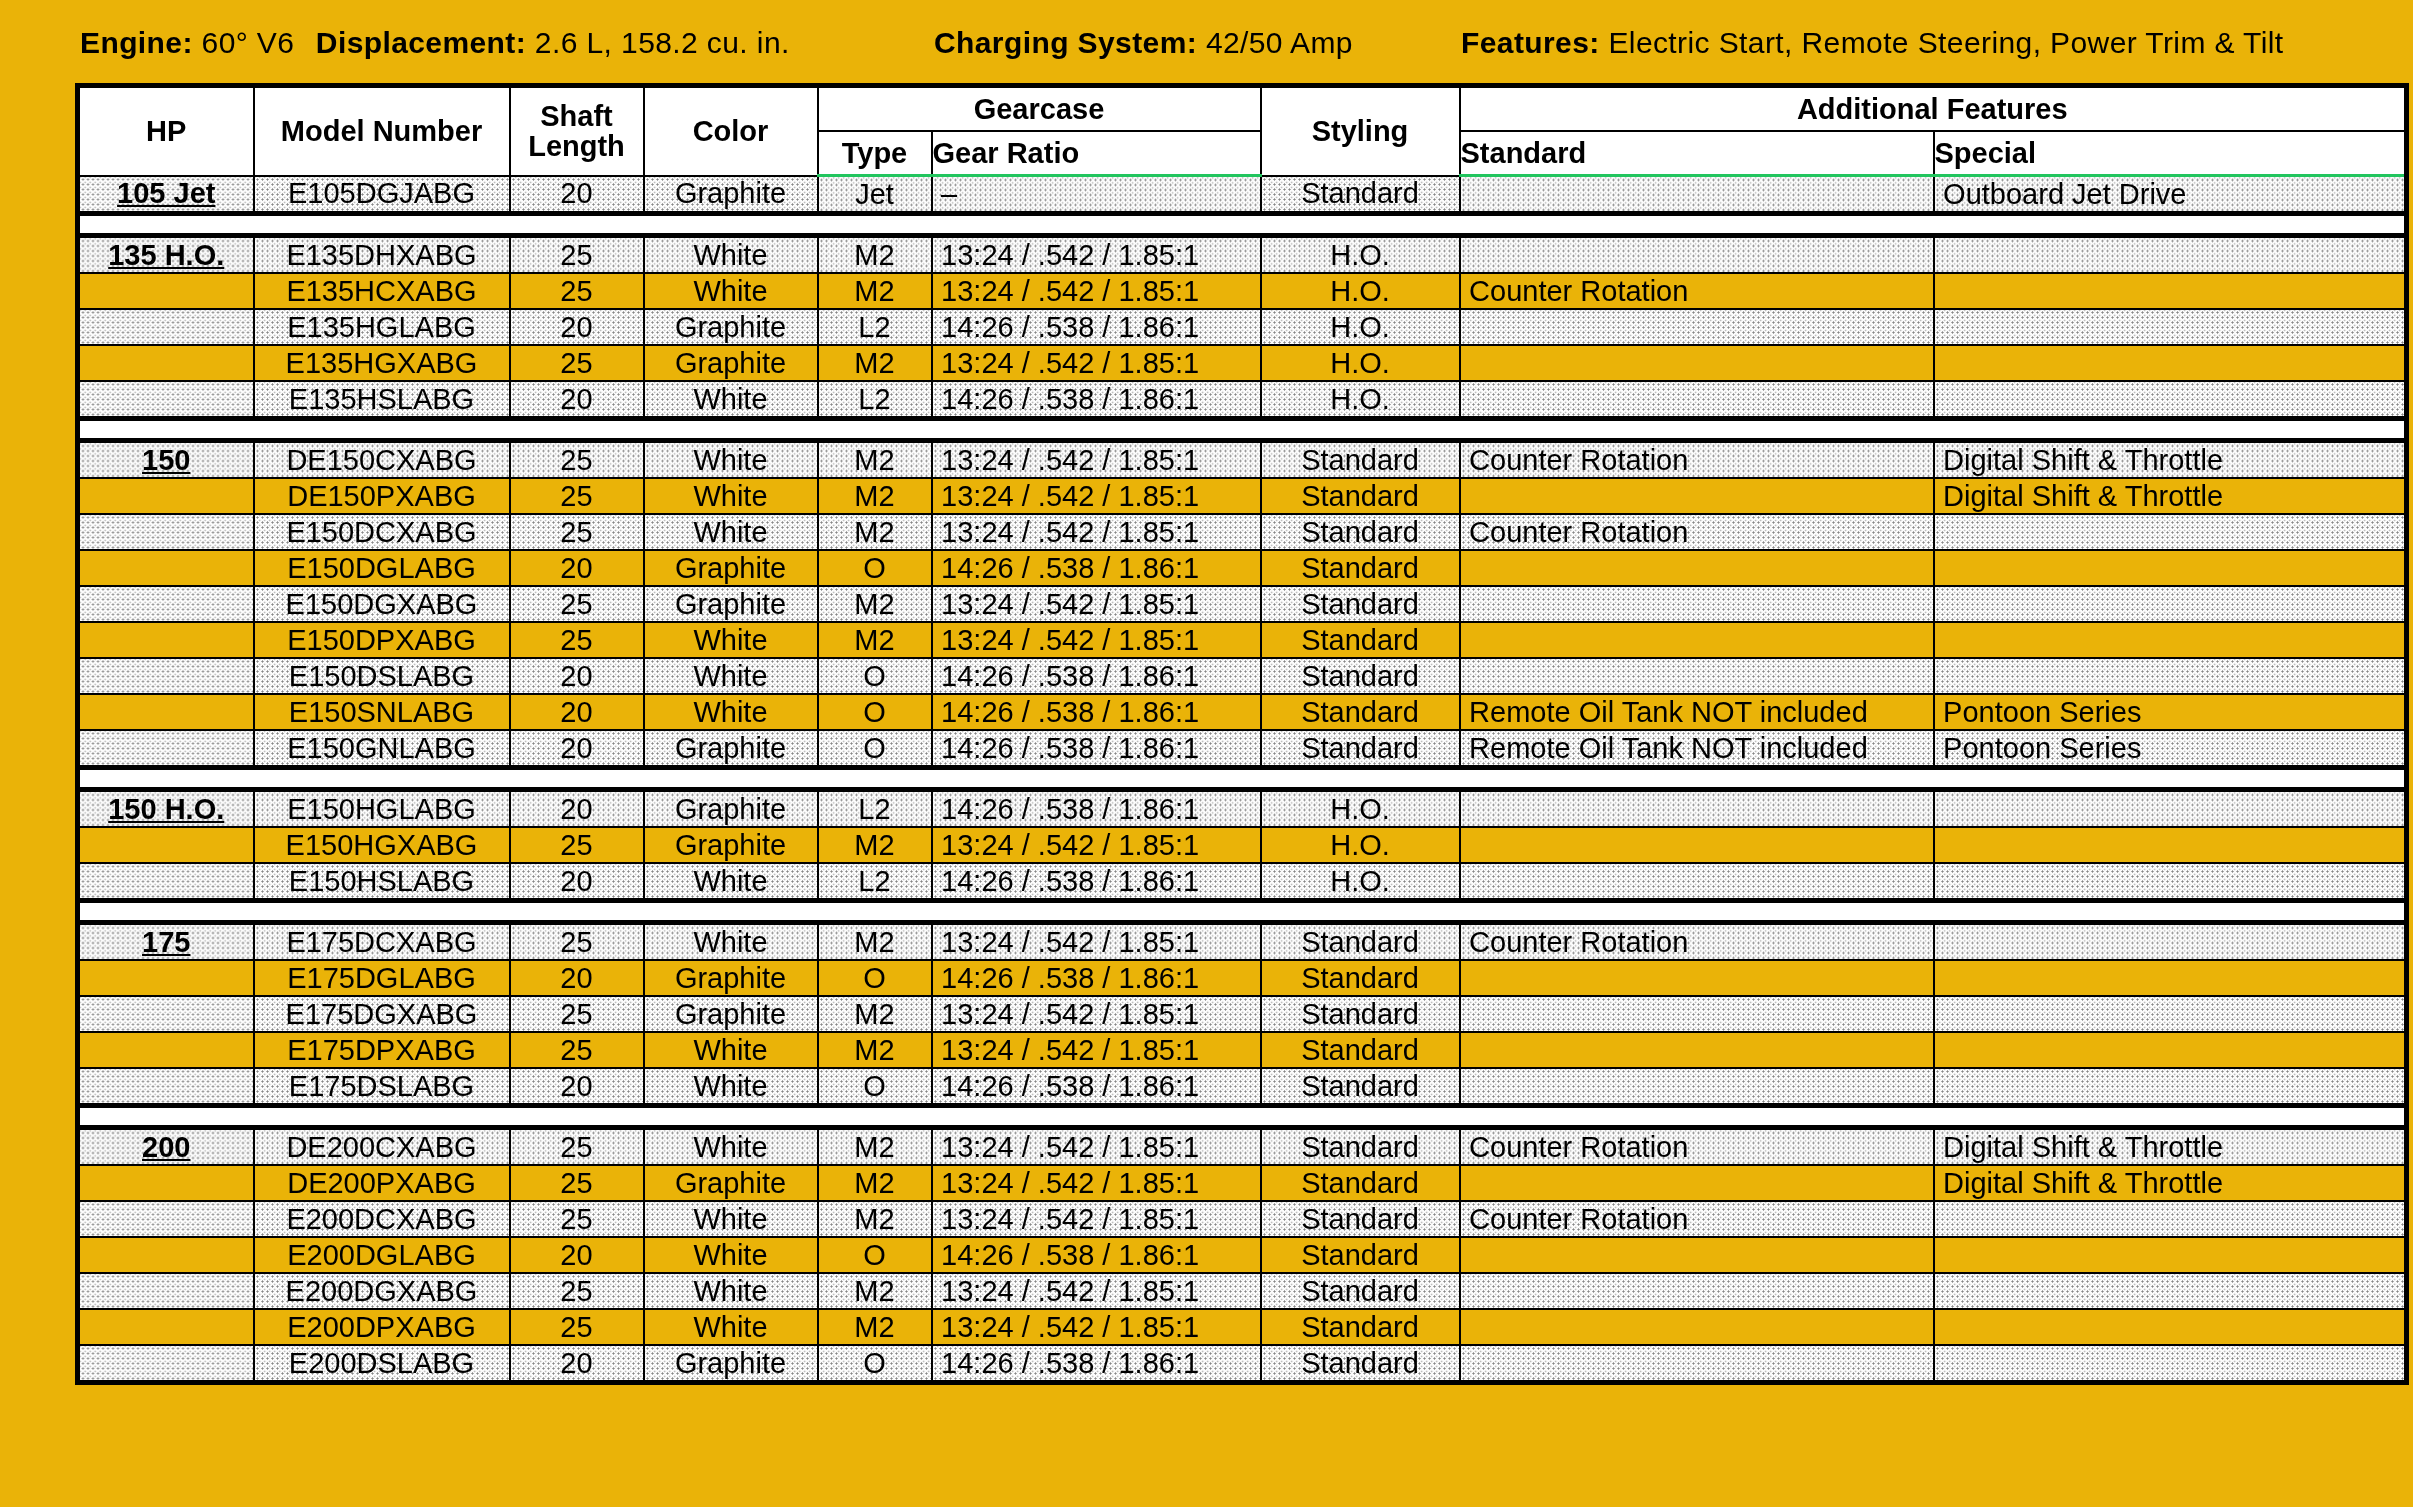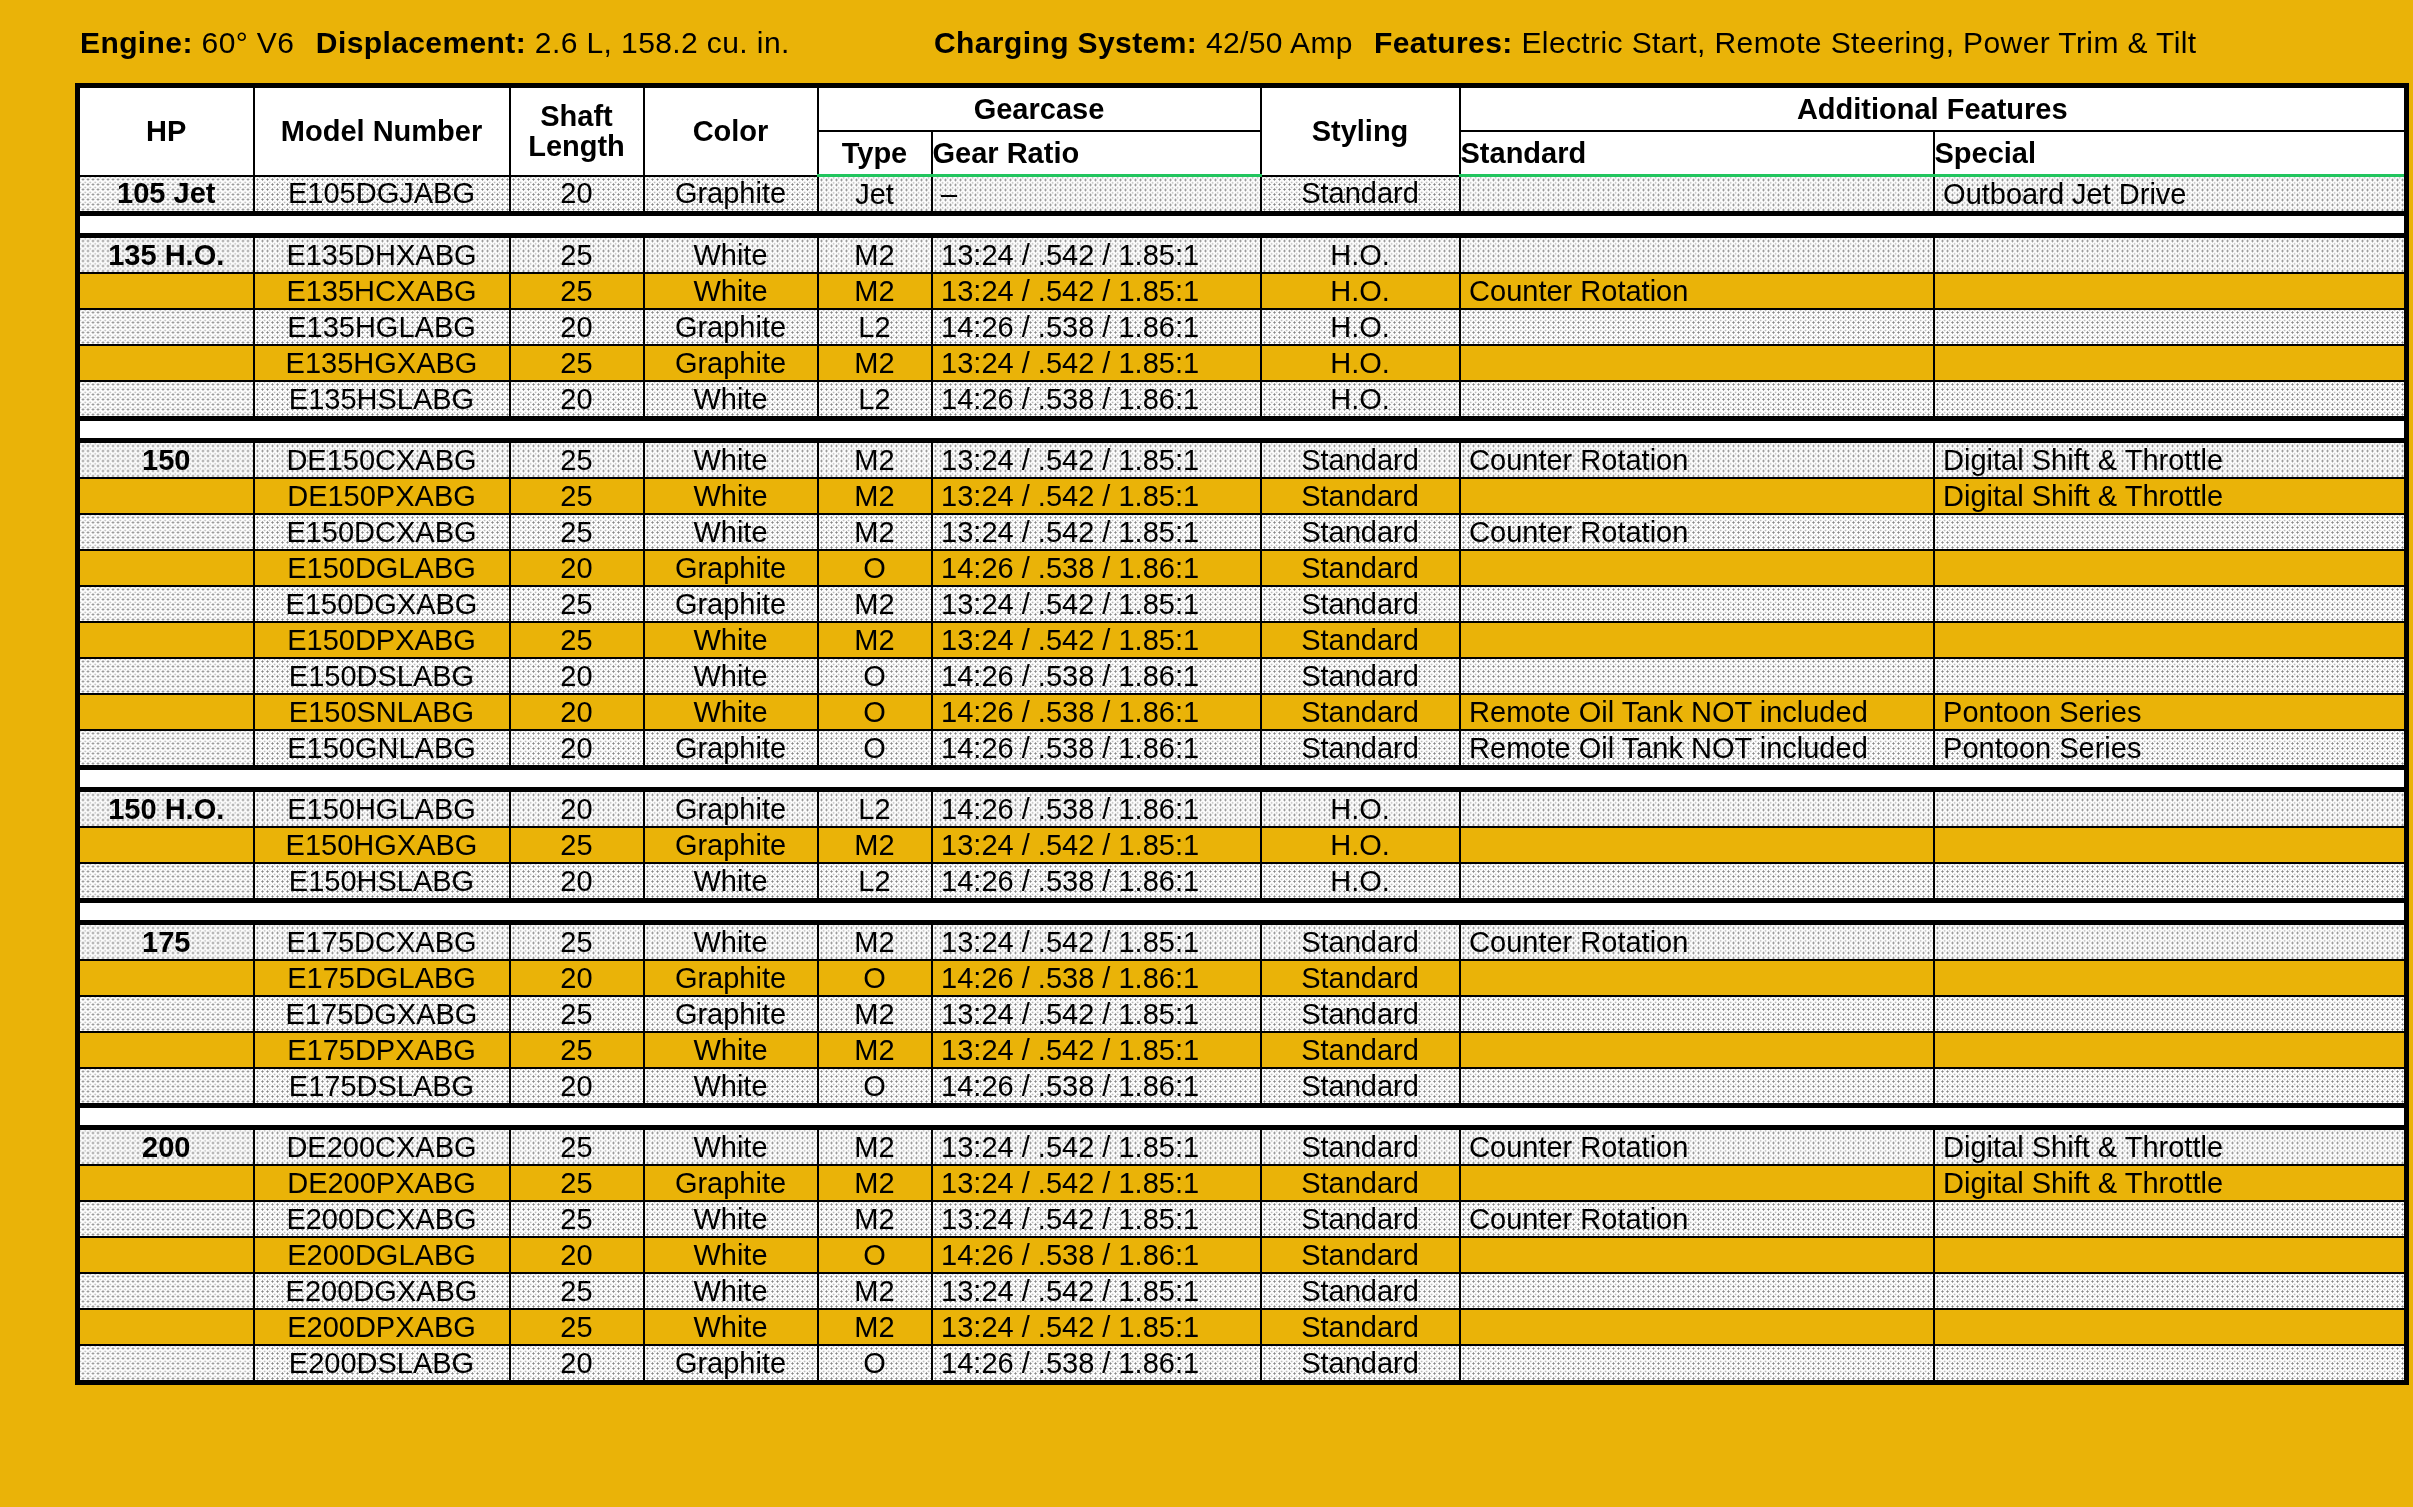--- a/index.html
+++ b/index.html
@@ -20,21 +20,21 @@
   .info-seg {
     position: absolute;
     top: 26px;
     font-size: 30px;
     white-space: nowrap;
     letter-spacing: 0.4px;
   }
   .info-seg .lbl { font-weight: bold; }
   #seg-engine { left: 80px; }
   #seg-charging { left: 934px; }
-  #seg-features { left: 1374px; }
+  #seg-features { left: 1461px; }
   .pair { margin-right: 21.5px; }
 
   
   table.spec {
     position: absolute;
     top: 83px;
     left: 75px;
     width: 2329px;
     border-collapse: collapse;
     table-layout: fixed;
@@ -59,21 +59,21 @@
   thead tr.sub th { border-bottom: 3px solid #22c55e; height: 42px; }
   thead th.left { text-align: left; padding-left: 0; }
 
   tbody td {
     height: 34px;
     text-align: center;
     border-top-width: 2.2px;
     border-bottom-width: 2.2px;
   }
   tbody td.left { text-align: left; padding-left: 8.6px; }
-  tbody td.hp { font-weight: bold; }
+  tbody td.hp { font-weight: bold; text-decoration: underline; }
 
   tr.shade td {
     background-color: #fdfdfd;
     background-image:
       radial-gradient(#878787 0.9px, transparent 1.2px),
       radial-gradient(#b0b0b0 0.7px, transparent 1.1px);
     background-size: 5px 5px, 5px 5px;
     background-position: 0 0, 2.2px 2.9px;
   }
   tr.spacer td {

